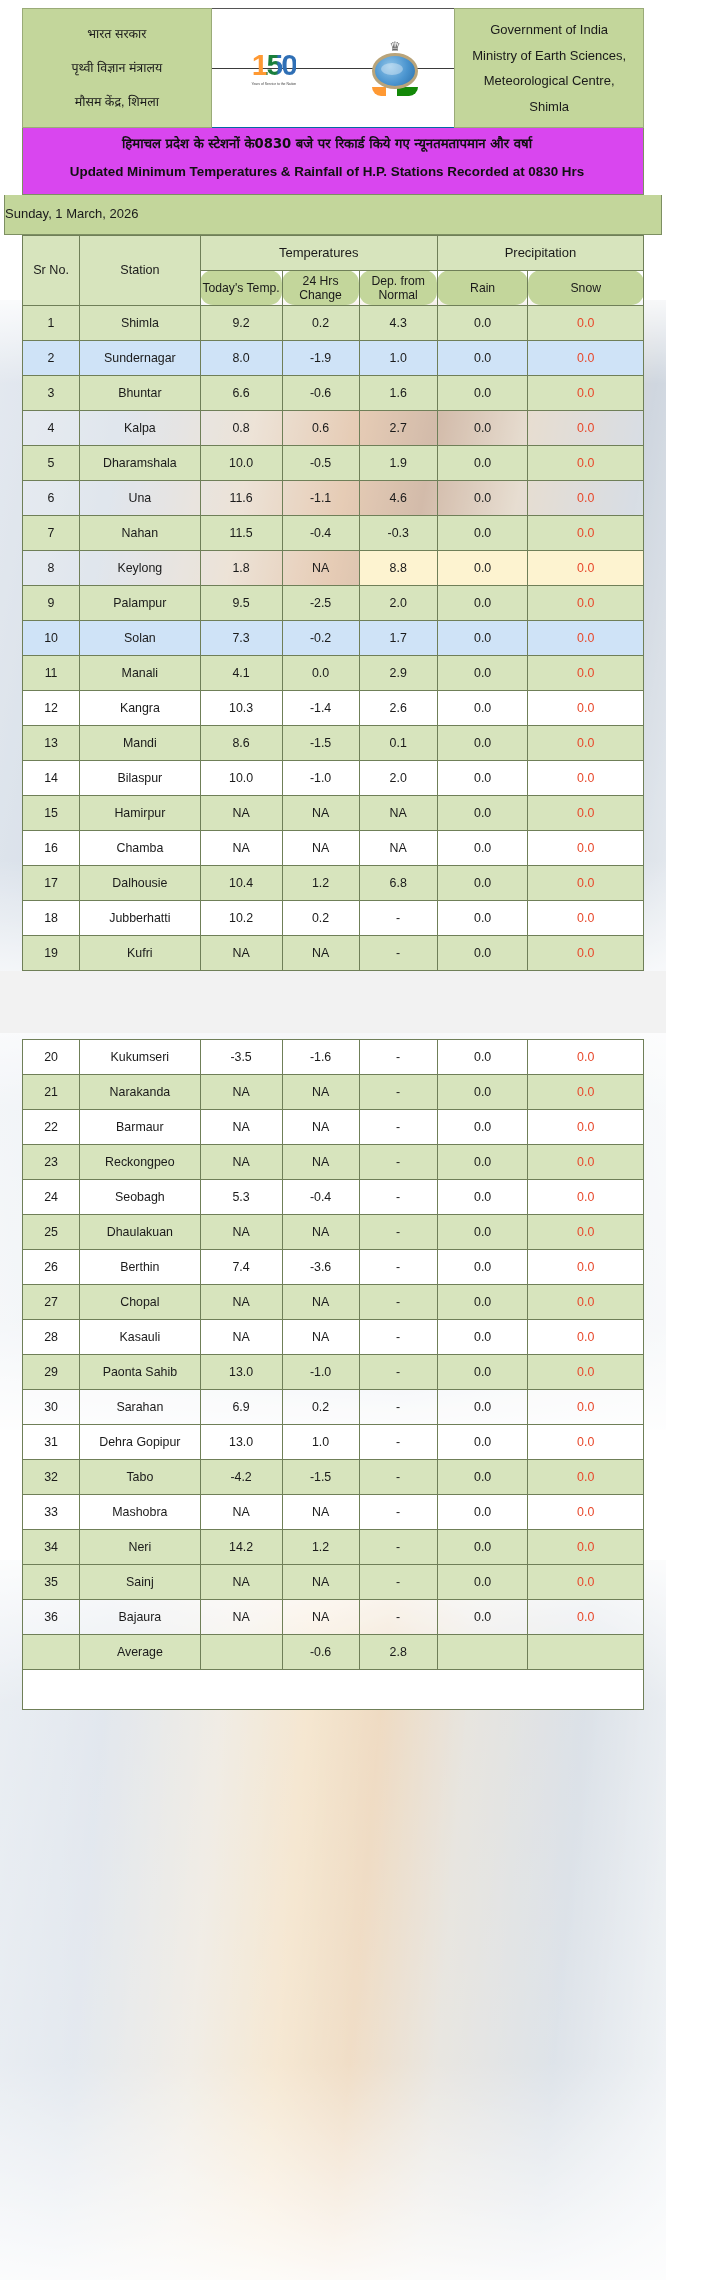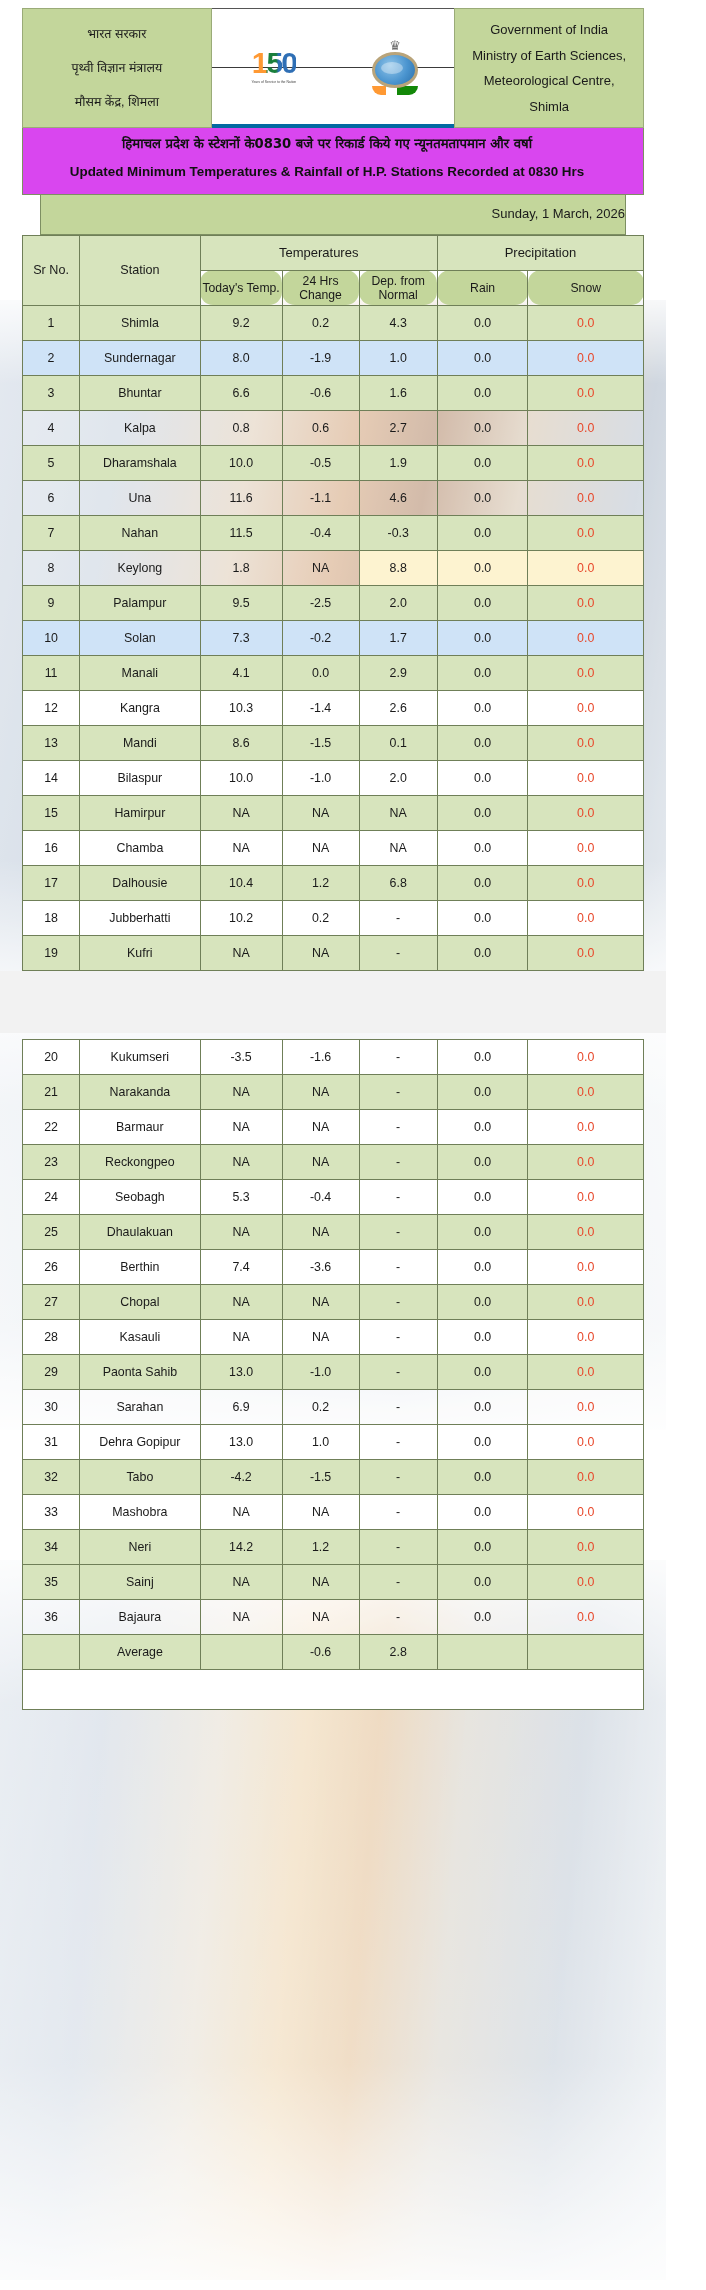--- a/index.html
+++ b/index.html
@@ -67,21 +67,21 @@
     text-align:center;
     line-height:1.5;
     font-size:12.5px;
     min-height:118px;
   }
   .mast-box.right{font-size:13px;}
   .mast-box .ln{display:block;padding:3px 2px;}
   .mast-mid{
     flex:1;
     border-top:1px solid #555;
-    border-bottom:4px solid #0369a1;
+    border-bottom:1px solid #0369a1;
     position:relative;
     display:flex;
     align-items:center;
     justify-content:space-around;
     background:#fff;
   }
   .mast-mid:before{
     content:"";
     position:absolute;
     left:0;right:0;top:50%;
@@ -139,25 +139,25 @@
     color:#111;
   }
   .title-en{
     font-weight:bold;
     font-size:13.4px;
     line-height:1.5;
     color:#111;
     margin-top:8px;
   }
   .date-band{
-    margin:0 40px;
+    margin:0 4px;
     background:#c3d69b;
     border:1px solid #7d8f62;
     border-top:none;
-    text-align:right;
+    text-align:left;
     font-size:13px;
     padding:11px 0 13px 0;
     box-sizing:border-box;
   }
 
   
   table.wx{
     margin:0 22px;
     width:calc(100% - 44px);
     border-collapse:collapse;

